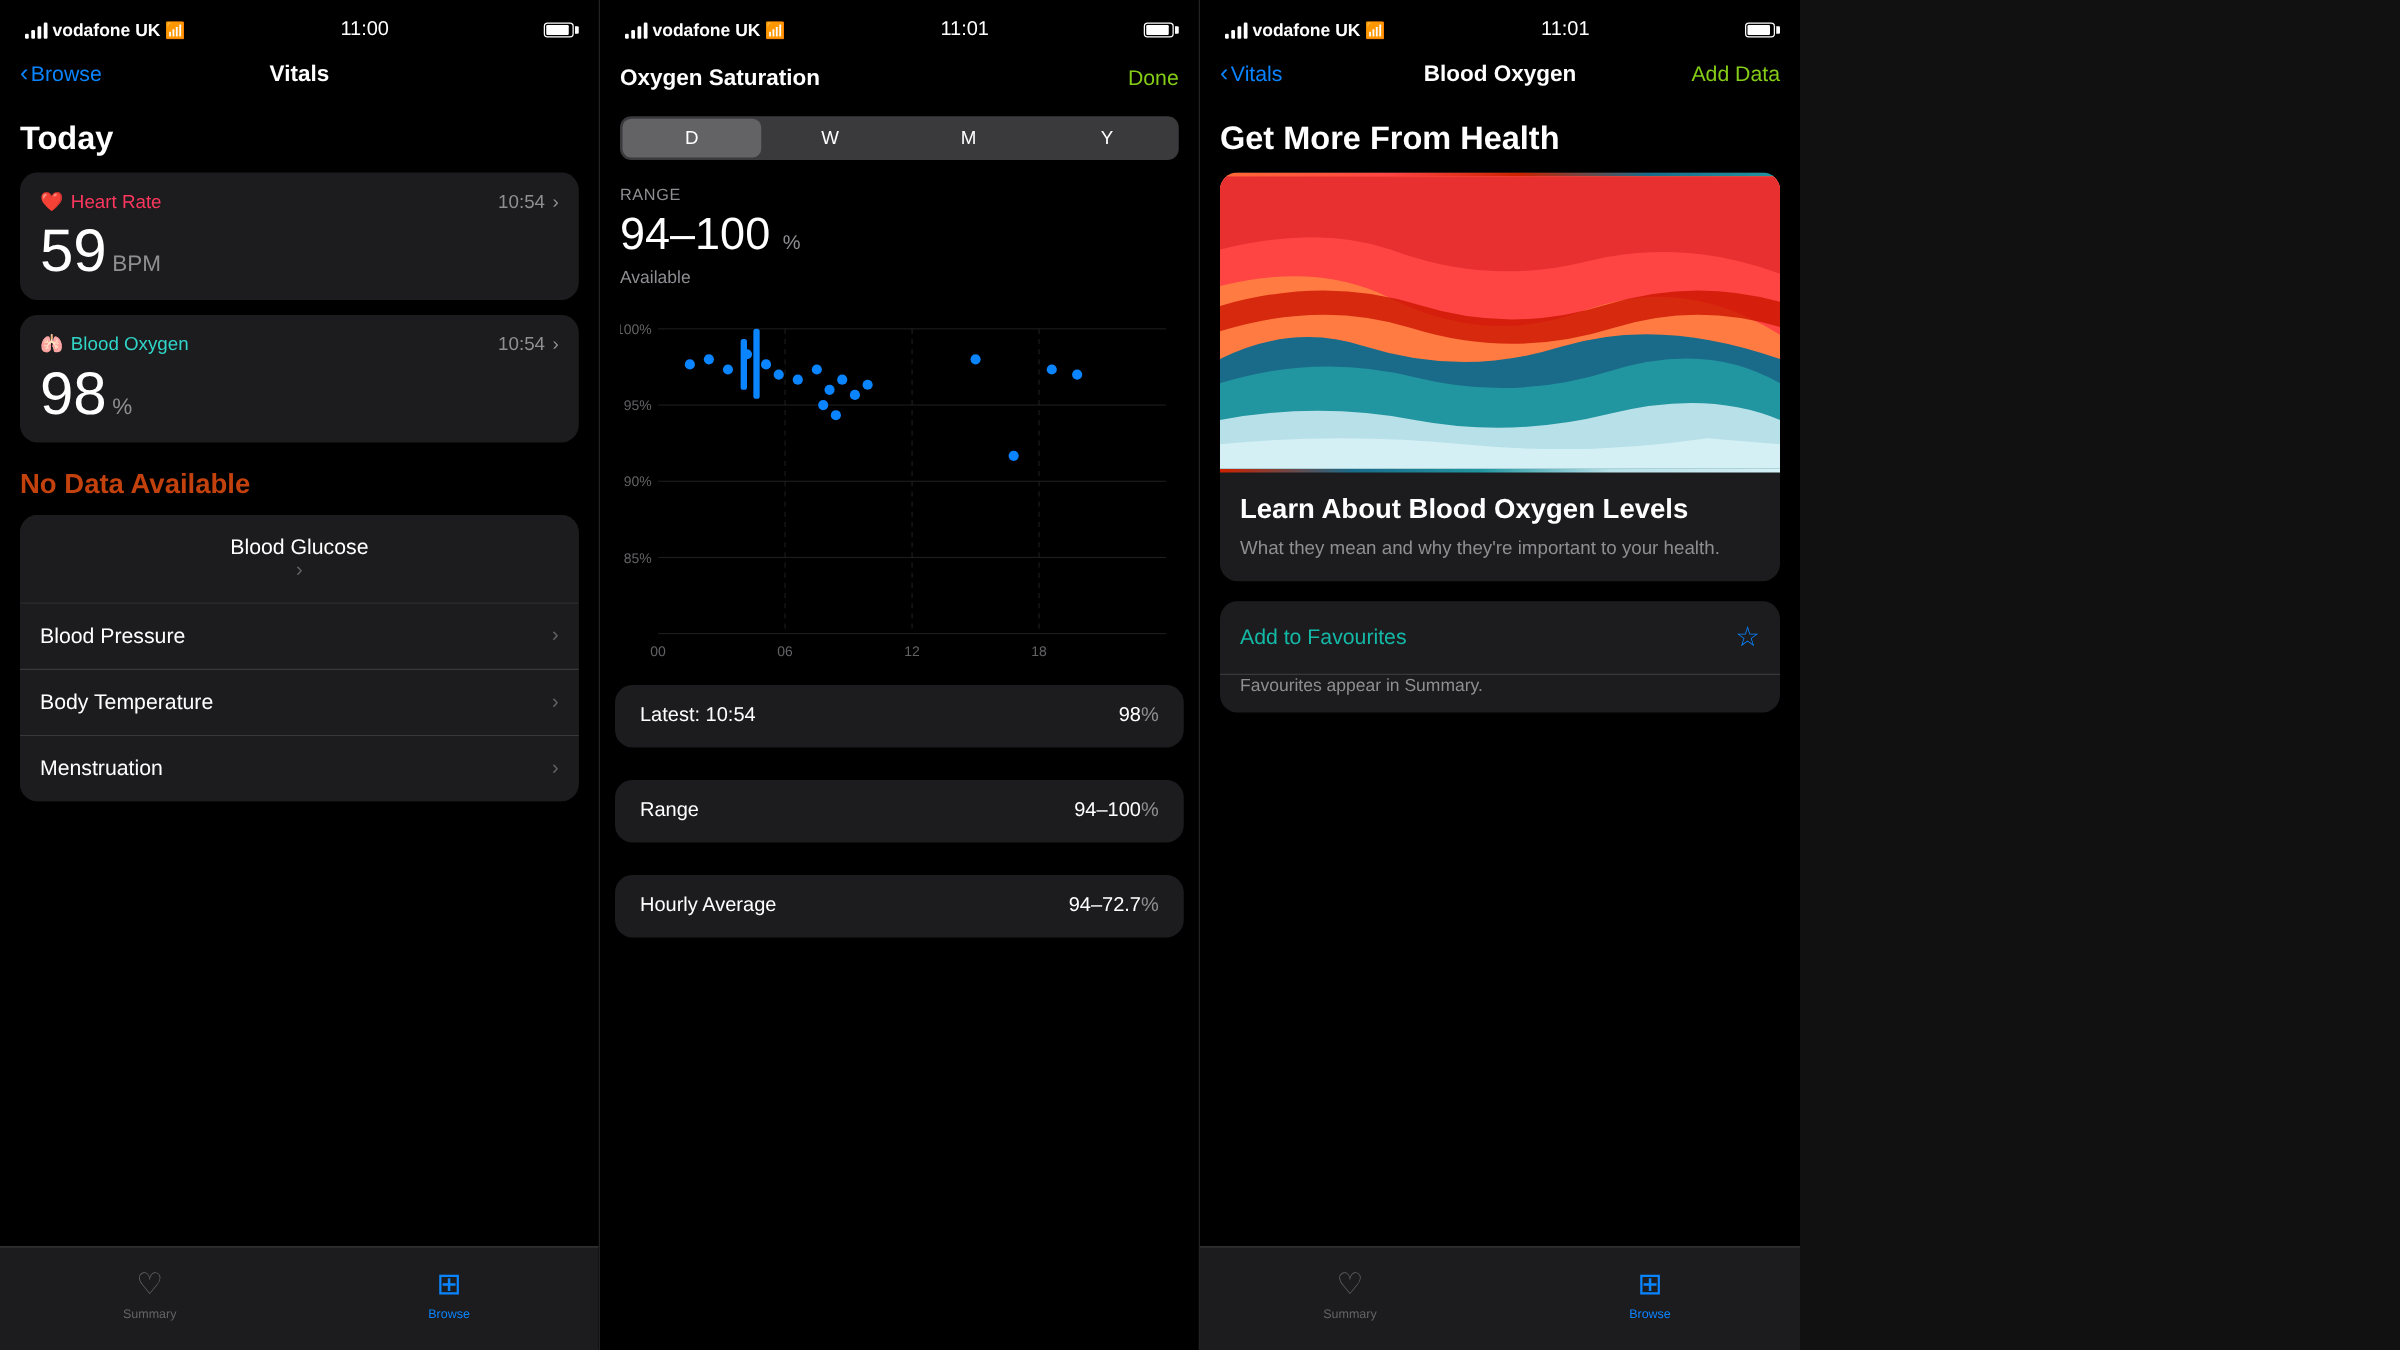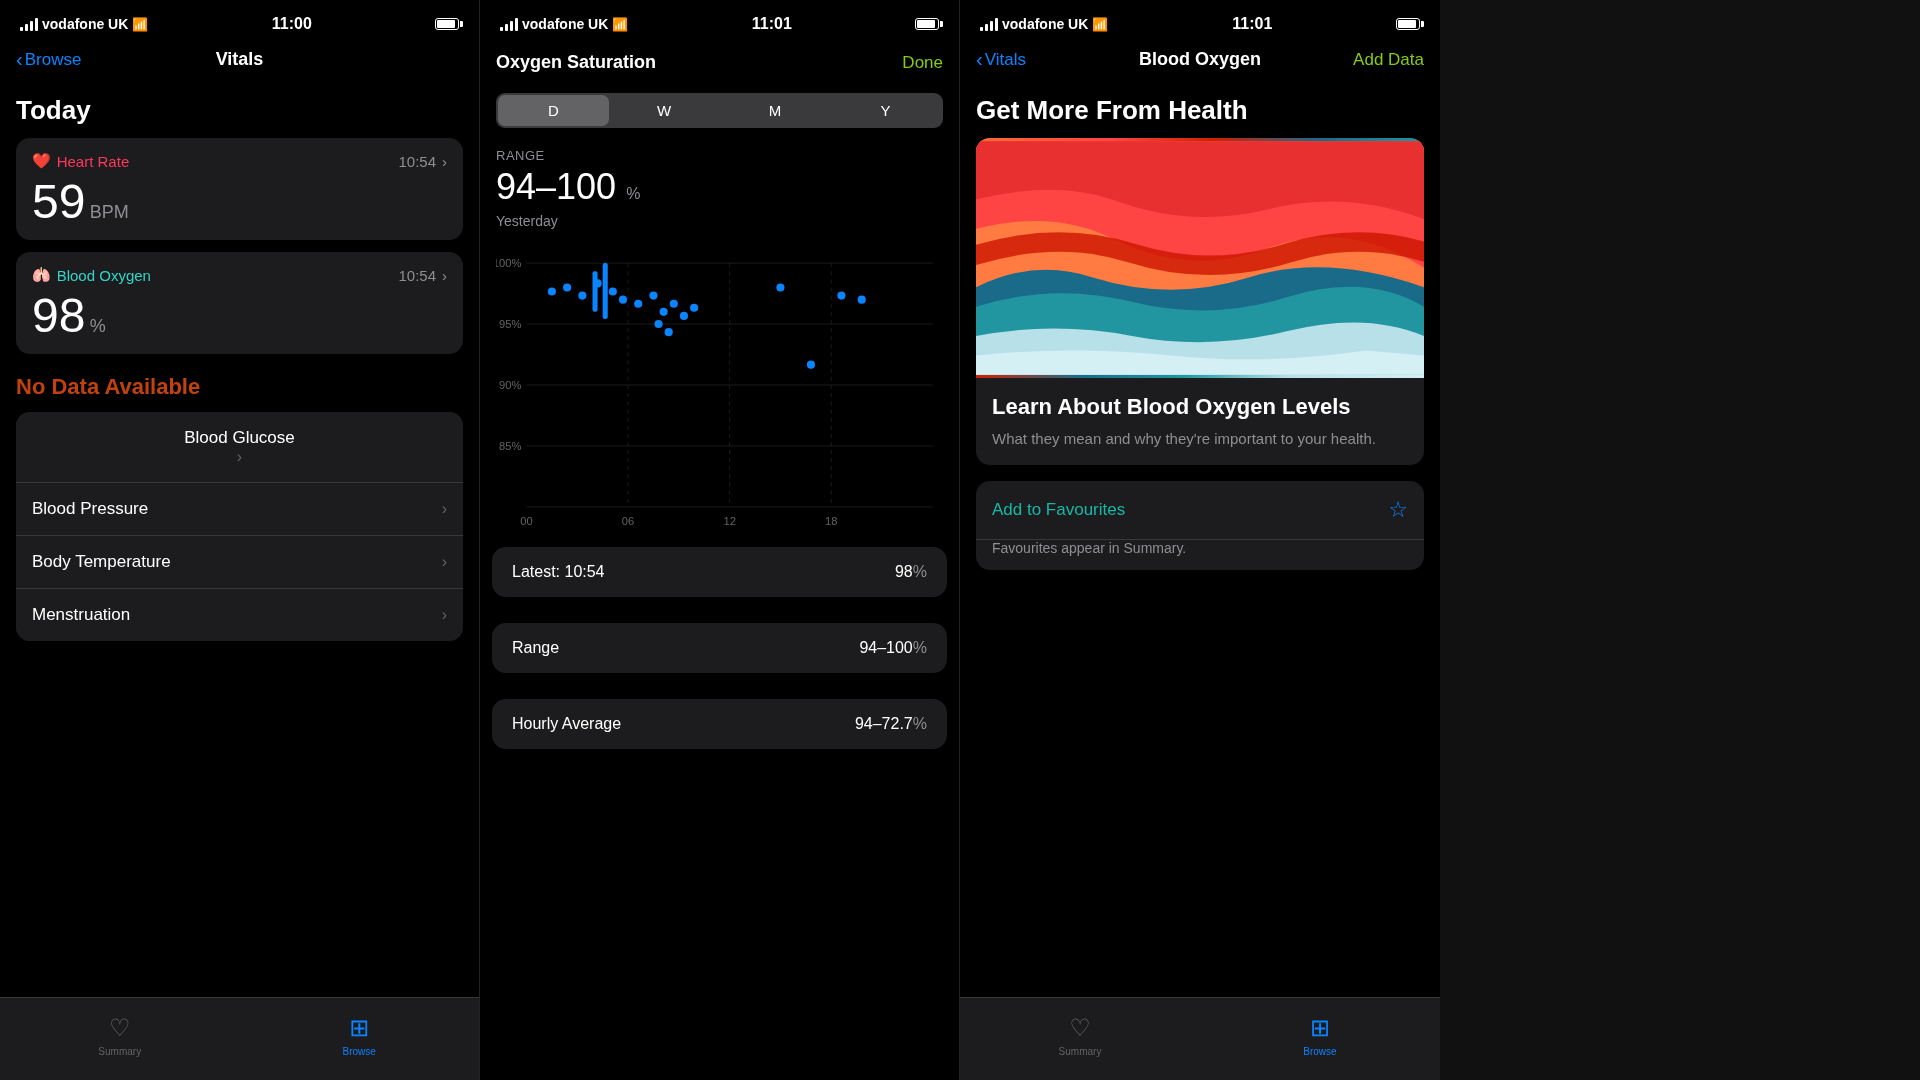--- a/index.html
+++ b/index.html
@@ -29,21 +29,21 @@
       display: flex;
       justify-content: space-between;
       align-items: center;
       padding: 12px 20px 8px;
       color: #fff;
       font-size: 15px;
       font-weight: 600;
       height: 44px;
     }
     .status-bar-left { display: flex; align-items: center; gap: 4px; font-size: 14px; }
-    .status-bar-center { font-size: 16px; font-weight: 700; }
+    .status-bar-center { font-size: 16px; font-weight: 400; }
     .status-bar-right { display: flex; align-items: center; gap: 6px; }
     .signal-bars { display: flex; align-items: flex-end; gap: 2px; height: 14px; }
     .signal-bar { width: 3px; background: #fff; border-radius: 1px; }
     .wifi-icon { font-size: 13px; }
     .battery-icon {
       width: 24px; height: 12px; border: 1.5px solid #fff; border-radius: 3px;
       position: relative; display: flex; align-items: center; padding: 1px;
     }
     .battery-icon::after {
       content: '';
@@ -487,21 +487,21 @@
       <div class="time-btn">M</div>
       <div class="time-btn">Y</div>
     </div>
 
     <div class="chart-container">
       <div class="range-label">RANGE</div>
       <div class="range-value">
         <span>94–100</span>
         <span class="unit">%</span>
       </div>
-      <div class="yesterday-label">Yesterday</div>
+      <div class="yesterday-label">Available</div>
 
       
       <svg class="chart-svg" viewBox="0 0 440 280">
 
         <line x1="30" y1="20" x2="430" y2="20" stroke="#333" stroke-width="0.5"></line>
         <line x1="30" y1="80" x2="430" y2="80" stroke="#333" stroke-width="0.5"></line>
         <line x1="30" y1="140" x2="430" y2="140" stroke="#333" stroke-width="0.5"></line>
         <line x1="30" y1="200" x2="430" y2="200" stroke="#333" stroke-width="0.5"></line>
         <line x1="30" y1="260" x2="430" y2="260" stroke="#333" stroke-width="0.5"></line>
 

